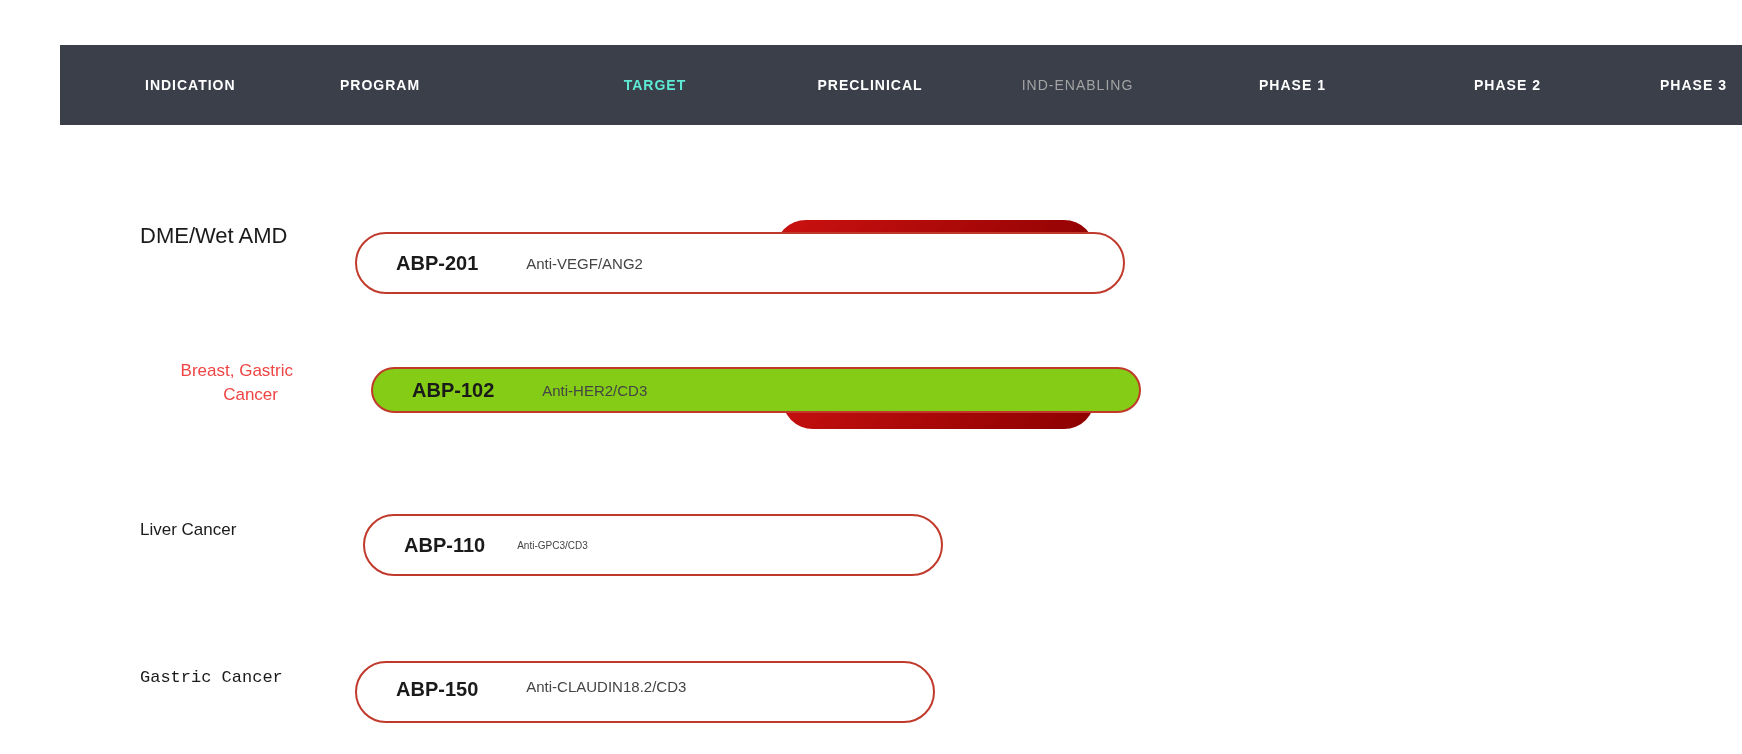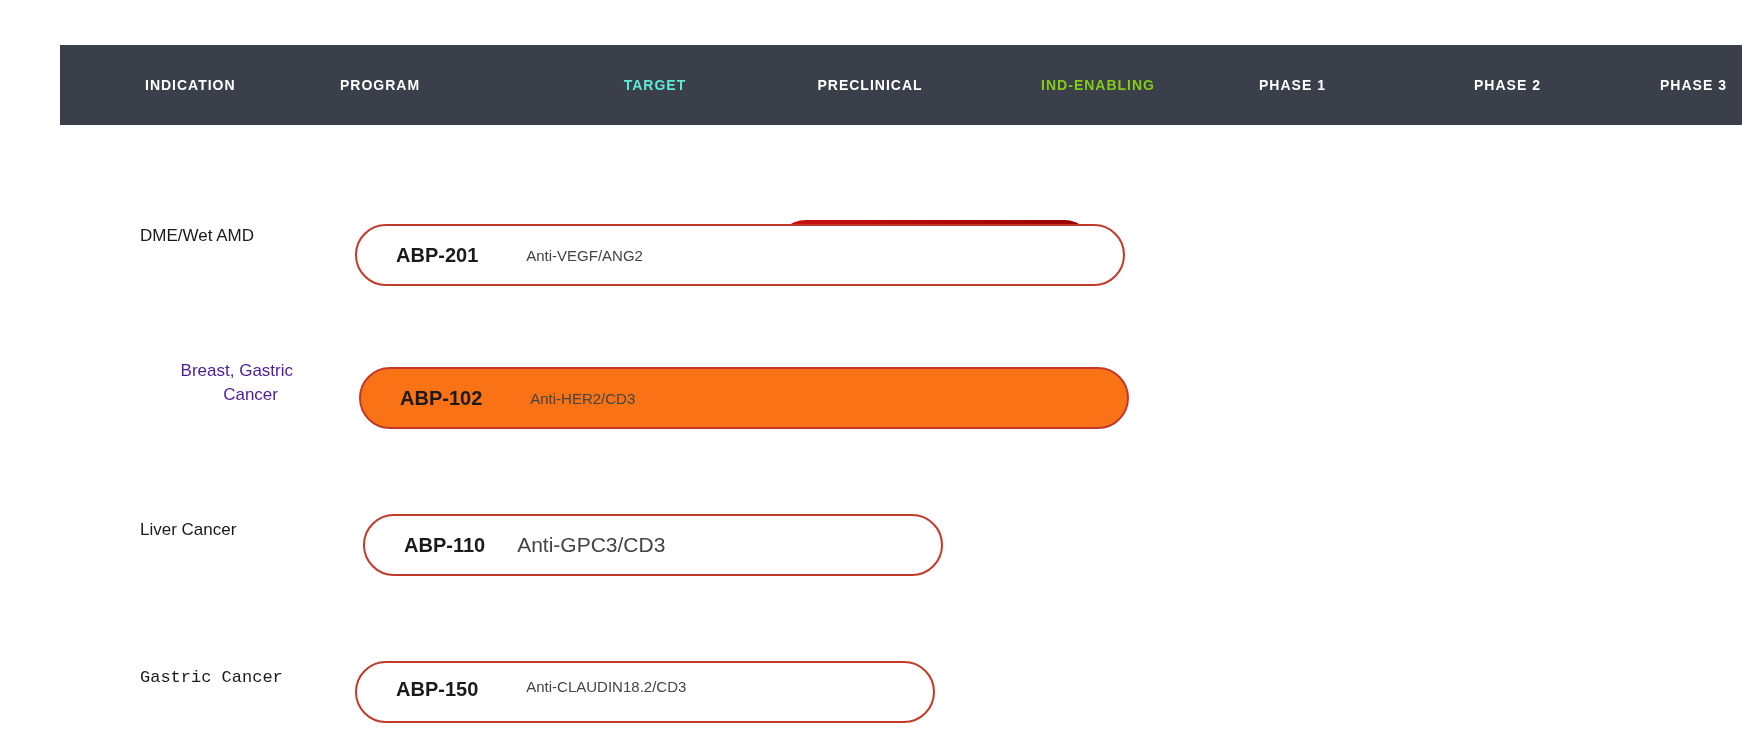--- a/index.html
+++ b/index.html
@@ -21,74 +21,74 @@
     </div>
     <div style="width:200px; color:#fff; font-size:14px; font-weight:700; letter-spacing:1px; flex-shrink:0;">
       <span>PROGRAM</span>
     </div>
     <div style="width:200px; color:#5eead4; font-size:14px; font-weight:700; letter-spacing:1px; flex-shrink:0; text-align:center;">
       <span>TARGET</span>
     </div>
     <div style="width:170px; color:#fff; font-size:14px; font-weight:700; letter-spacing:1px; flex-shrink:0; text-align:center;">
       <span>PRECLINICAL</span>
     </div>
-    <div style="width:185px; color:#84cc16; font-size:14px; font-weight:700; letter-spacing:1px; flex-shrink:0; text-align:right;">
+    <div style="width:185px; color:#a3a3a3; font-size:14px; font-weight:400; letter-spacing:1px; flex-shrink:0; text-align:center;">
       <span>IND-ENABLING</span>
     </div>
     <div style="width:185px; color:#fff; font-size:14px; font-weight:700; letter-spacing:1px; flex-shrink:0; text-align:center;">
       <span>PHASE 1</span>
     </div>
     <div style="width:185px; color:#fff; font-size:14px; font-weight:700; letter-spacing:1px; flex-shrink:0; text-align:center;">
       <span>PHASE 2</span>
     </div>
     <div style="flex:1; color:#fff; font-size:14px; font-weight:700; letter-spacing:1px; text-align:center;">
       <span>PHASE 3</span>
     </div>
   </div>
 
   <div style="padding: 15px 0;">
 
     <div style="display:flex; align-items:center; min-height:110px; padding: 20px 0;">
-      <div style="width:220px; padding-left:35px; font-size:17px; font-weight:500; color:#1a1a1a; flex-shrink:0;">
+      <div style="width:220px; padding-left:35px; font-size:22px; font-weight:500; color:#1a1a1a; flex-shrink:0;">
         <span>DME/Wet AMD</span>
       </div>
       <div style="position:relative; height:62px; flex:1; display:flex; align-items:center;">
 
-        <div style="position:absolute; left:0; top:4px; width:770px; height:62px; border-radius:31px; border:2.5px solid #c0392b; display:flex; align-items:center; background:#fff; z-index:2;">
+        <div style="position:absolute; left:0; top:12px; width:770px; height:62px; border-radius:31px; border:2.5px solid #c0392b; display:flex; align-items:center; background:#fff; z-index:2;">
           <span style="font-size:20px; font-weight:900; color:#1a1a1a; padding-left:24px; position:relative; z-index:3;">ABP-201</span>
           <span style="font-size:15px; color:#444; padding-left:18px; position:relative; z-index:3;">Anti-VEGF/ANG2</span>
         </div>
 
         <div style="position:absolute; right:calc(100% - 770px); top:0; width:320px; height:62px; border-radius:31px; background:linear-gradient(135deg, #cc1111 0%, #8b0000 100%); z-index:1;">
         </div>
       </div>
     </div>
 
     <div style="display:flex; align-items:center; min-height:110px; padding: 20px 0;">
-      <div style="width:220px; padding-left:20px; font-size:17px; font-weight:500; color:#4c1d95; flex-shrink:0; text-align:right; padding-right:17px; line-height:1.4;">
+      <div style="width:220px; padding-left:20px; font-size:17px; font-weight:500; color:#ef4444; flex-shrink:0; text-align:right; padding-right:17px; line-height:1.4;">
         <span>Breast, Gastric<br>Cancer</span>
       </div>
       <div style="position:relative; height:62px; flex:1; display:flex; align-items:center;">
-        <div style="position:absolute; left:4px; top:0; width:770px; height:62px; border-radius:31px; border:2.5px solid #c0392b; display:flex; align-items:center; background:#f97316; z-index:2;">
+        <div style="position:absolute; left:16px; top:0; width:770px; height:46px; border-radius:31px; border:2.5px solid #c0392b; display:flex; align-items:center; background:#84cc16; z-index:2;">
           <span style="font-size:20px; font-weight:900; color:#1a1a1a; padding-left:24px; position:relative; z-index:3;">ABP-102</span>
           <span style="font-size:15px; color:#444; padding-left:18px; position:relative; z-index:3;">Anti-HER2/CD3</span>
         </div>
         <div style="position:absolute; right:calc(100% - 770px); top:0; width:313px; height:62px; border-radius:31px; background:linear-gradient(135deg, #cc1111 0%, #8b0000 100%); z-index:1;">
         </div>
       </div>
     </div>
 
     <div style="display:flex; align-items:center; min-height:110px; padding: 20px 0;">
       <div style="width:220px; padding-left:35px; font-size:17px; font-weight:500; color:#1a1a1a; flex-shrink:0;">
         <span>Liver Cancer</span>
       </div>
       <div style="position:relative; height:62px; flex:1; display:flex; align-items:center;">
         <div style="position:absolute; left:8px; top:0; width:580px; height:62px; border-radius:31px; border:2.5px solid #c0392b; display:flex; align-items:center; background:#fff; z-index:2;">
           <span style="font-size:20px; font-weight:900; color:#1a1a1a; padding-left:24px; position:relative; z-index:3;">ABP-110</span>
-          <span style="font-size:21px; color:#444; padding-left:2px; position:relative; z-index:3;">Anti-GPC3/CD3</span>
+          <span style="font-size:10px; color:#444; padding-left:2px; position:relative; z-index:3;">Anti-GPC3/CD3</span>
         </div>
         <div style="position:absolute; right:calc(100% - 580px); top:0; width:155px; height:62px; border-radius:31px; background:linear-gradient(135deg, #cc1111 0%, #8b0000 100%); z-index:1;">
         </div>
       </div>
     </div>
 
     <div style="display:flex; align-items:center; min-height:110px; padding: 20px 0;">
       <div style="width:220px; padding-left:35px; font-size:17px; font-weight:500; color:#1a1a1a; flex-shrink:0;font-family:Liberation Mono, monospace;">
         <span>Gastric Cancer</span>
       </div>

